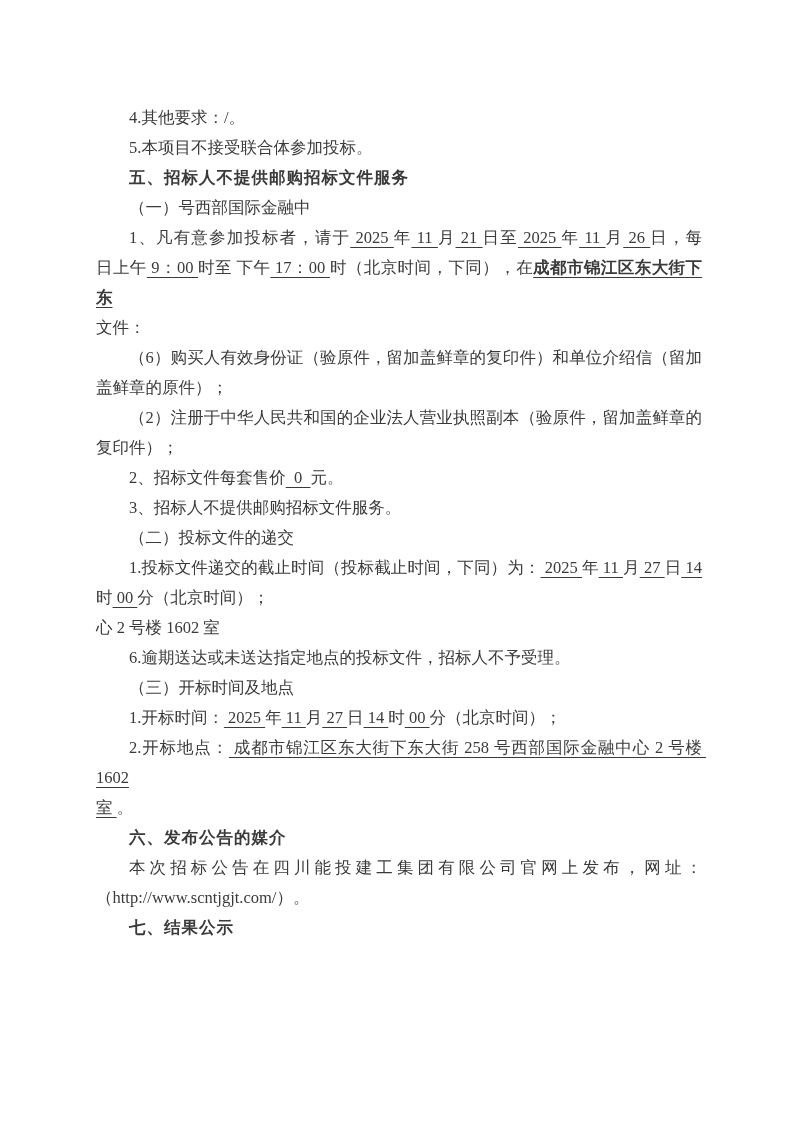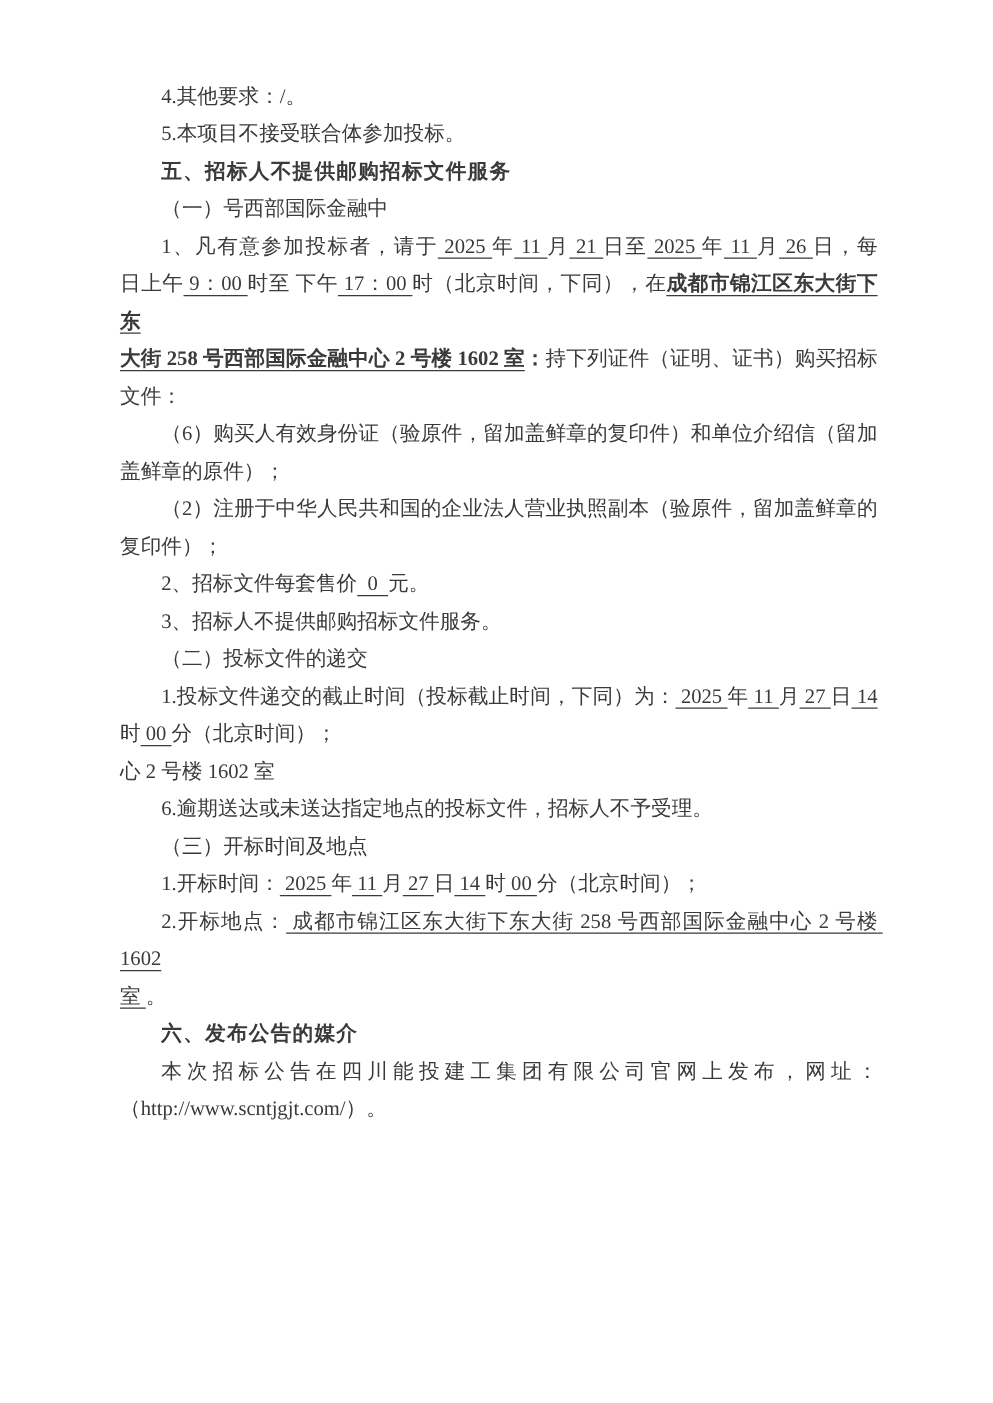--- a/index.html
+++ b/index.html
@@ -2,21 +2,21 @@
 <html><head>
 <meta charset="utf-8">
 <style>
   html,body{margin:0;padding:0;}
   body{background:#ffffff;}
   .page{
     position:relative;
     width:794px;height:1122px;
     background:#ffffff;
     box-sizing:border-box;
-    padding:62px 92px 0 96px;
+    padding:103px 92px 0 96px;
     font-family:"Liberation Serif","DejaVu Serif",serif;
     font-size:16.5px;
     color:#3a3a3a;
     overflow:hidden;
   }
   .line{
     line-height:30px;
     white-space:pre-wrap;
     min-height:30px;
   }
@@ -30,34 +30,34 @@
 <body>
 
 <div class="page">
   <div id="doc-body">
       <div class="line ind"><span class="">4.其他要求：/。</span></div>
       <div class="line ind"><span class="">5.本项目不接受联合体参加投标。</span></div>
       <div class="line ind hd"><span class="">五、招标人不提供邮购招标文件服务</span></div>
       <div class="line ind"><span class="">（一）号西部国际金融中</span></div>
       <div class="line ind fill"><span class="">1、凡有意参加投标者，请于</span><span class="u "> 2025 </span><span class="">年</span><span class="u "> 11 </span><span class="">月</span><span class="u "> 21 </span><span class="">日至</span><span class="u "> 2025 </span><span class="">年</span><span class="u "> 11 </span><span class="">月</span><span class="u "> 26 </span><span class="">日，每</span></div>
       <div class="line fill"><span class="">日上午</span><span class="u "> 9：00 </span><span class="">时至 下午</span><span class="u "> 17：00 </span><span class="">时（北京时间，下同），在</span><span class="u b">成都市锦江区东大街下东</span></div>
-      <div class="line fill"><span class="u b">大街 258 号西部国际金融中心 2 号楼 1602 室</span><span class="b">：</span><span class="">持下列证件（证明、证书）购买招标</span></div>
       <div class="line"><span class="">文件：</span></div>
       <div class="line ind fill"><span class="">（6）购买人有效身份证（验原件，留加盖鲜章的复印件）和单位介绍信（留加</span></div>
       <div class="line"><span class="">盖鲜章的原件）；</span></div>
       <div class="line ind fill"><span class="">（2）注册于中华人民共和国的企业法人营业执照副本（验原件，留加盖鲜章的</span></div>
       <div class="line"><span class="">复印件）；</span></div>
       <div class="line ind"><span class="">2、招标文件每套售价</span><span class="u ">  0  </span><span class="">元。</span></div>
       <div class="line ind"><span class="">3、招标人不提供邮购招标文件服务。</span></div>
       <div class="line ind"><span class="">（二）投标文件的递交</span></div>
       <div class="line ind fill"><span class="">1.投标文件递交的截止时间（投标截止时间，下同）为：</span><span class="u "> 2025 </span><span class="">年</span><span class="u "> 11 </span><span class="">月</span><span class="u "> 27 </span><span class="">日</span><span class="u "> 14</span></div>
       <div class="line"><span class="">时</span><span class="u "> 00 </span><span class="">分（北京时间）；</span></div>
       <div class="line"><span class="">心 2 号楼 1602 室</span></div>
       <div class="line ind"><span class="">6.逾期送达或未送达指定地点的投标文件，招标人不予受理。</span></div>
       <div class="line ind"><span class="">（三）开标时间及地点</span></div>
       <div class="line ind"><span class="">1.开标时间：</span><span class="u "> 2025 </span><span class="">年</span><span class="u "> 11 </span><span class="">月</span><span class="u "> 27 </span><span class="">日</span><span class="u "> 14 </span><span class="">时</span><span class="u "> 00 </span><span class="">分（北京时间）；</span></div>
       <div class="line ind fill"><span class="">2.开标地点：</span><span class="u "> 成都市锦江区东大街下东大街 258 号西部国际金融中心 2 号楼 1602</span></div>
       <div class="line"><span class="u ">室 </span><span class="">。</span></div>
       <div class="line ind hd"><span class="">六、发布公告的媒介</span></div>
       <div class="line ind fill"><span class="">本次招标公告在四川能投建工集团有限公司官网上发布，网址：</span></div>
       <div class="line"><span class="">（http://www.scntjgjt.com/）。</span></div>
+      <div class="line ind hd"><span class="">七、结果公示</span></div>
     </div>
 </div>
 
 </body></html>

